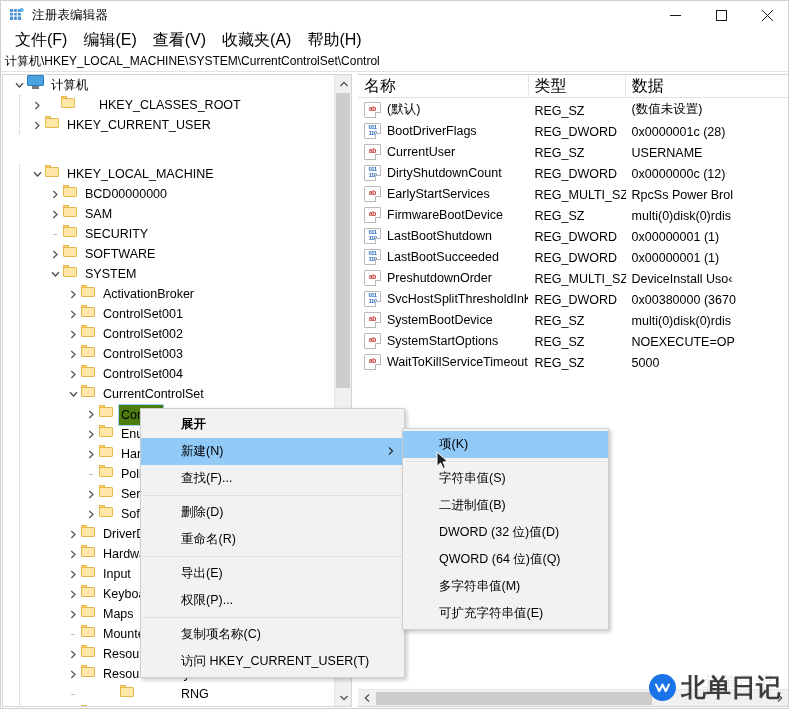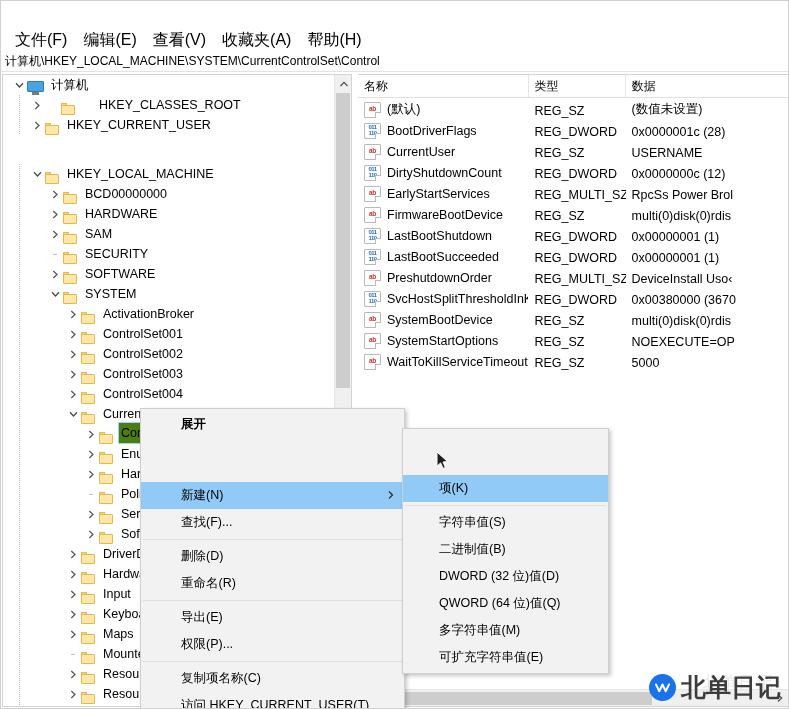--- a/index.html
+++ b/index.html
@@ -26,37 +26,37 @@
   .addrbar{position:absolute;left:0;top:51px;width:789px;height:20px;background:#fff;border-bottom:1px solid #e3e3e3;box-sizing:border-box;display:flex;align-items:center;}
   .addrtext{font-size:12px;padding-left:4px;color:#000;white-space:nowrap;}
 
   
   .pane-left{position:absolute;left:1px;top:73px;width:350px;height:633px;background:#fff;border:1px solid #d4d4d4;box-sizing:border-box;overflow:hidden;}
   .splitter{position:absolute;left:352px;top:73px;width:5px;height:633px;background:#fff;}
   .pane-right{position:absolute;left:357px;top:73px;width:431px;height:633px;background:#fff;border:1px solid #d4d4d4;border-left:none;box-sizing:border-box;overflow:hidden;}
 
   
   .tree{position:absolute;left:0;top:0;width:331px;height:631px;overflow:hidden;}
-  .trow{position:relative;height:20px;display:flex;align-items:flex-end;white-space:nowrap;cursor:default;}
+  .trow{position:relative;height:20px;display:flex;align-items:flex-start;white-space:nowrap;cursor:default;}
   .trow .lbl{font-size:12.5px;color:#000;padding:0 3px;line-height:20px;}
   .trow.sel .lbl{background:#4d7c0f;border:1px solid #99d1ff;padding:0 2px;border-radius:1px;}
   .chev{width:16px;height:20px;flex:none;display:flex;align-items:center;justify-content:center;color:#646464;font-size:9px;}
   .chev.none{color:transparent;}
   .chev svg{display:block;}
   .folder{width:15px;height:13px;flex:none;margin-right:4px;position:relative;}
   .folder:before{content:"";position:absolute;left:0;top:1px;width:6px;height:3px;background:#fbd46d;border:1px solid #e8b951;border-bottom:none;border-radius:1px 1px 0 0;box-sizing:border-box;}
   .folder:after{content:"";position:absolute;left:0;top:3px;width:14px;height:10px;background:#ffe7a8;border:1px solid #e3b94f;box-sizing:border-box;border-radius:0 1px 1px 1px;}
   .monitor{width:17px;height:14px;flex:none;margin-right:4px;position:relative;}
   .monitor:before{content:"";position:absolute;left:0;top:0;width:17px;height:11px;background:#4aa3df;border:1px solid #2a7fbf;box-sizing:border-box;border-radius:1px;}
   .monitor:after{content:"";position:absolute;left:5px;top:11px;width:7px;height:3px;background:#7a7a7a;}
   .dots{position:absolute;top:0;width:1px;height:20px;background:repeating-linear-gradient(to bottom,#c0c0c0 0,#c0c0c0 1px,transparent 1px,transparent 2px);}
 
   
   .lv-header{position:absolute;left:0;top:0;height:22px;width:100%;background:#fff;border-bottom:1px solid #e1e1e1;display:flex;}
-  .lv-col{height:22px;line-height:22px;font-size:12px;color:#000;padding-left:6px;box-sizing:border-box;border-right:1px solid #e5e5e5;cursor:default;white-space:nowrap;}
+  .lv-col{height:22px;line-height:22px;font-size:16px;color:#000;padding-left:6px;box-sizing:border-box;border-right:1px solid #e5e5e5;cursor:default;white-space:nowrap;}
   .lv-col.c1{width:210px;}
   .lv-col.c2{width:119px;}
   .lv-col.c3{width:200px;border-right:none;}
   .lv-body{position:absolute;left:0;top:22px;width:100%;height:586px;overflow:hidden;}
   .lvrow{height:21px;display:flex;align-items:flex-end;white-space:nowrap;cursor:default;}
   .cell{font-size:12.5px;color:#000;box-sizing:border-box;overflow:hidden;white-space:nowrap;}
   .cell.name{width:210px;display:flex;align-items:center;padding-left:6px;}
   .cell.type{width:119px;padding-left:6px;}
   .cell.data{width:200px;padding-left:6px;}
   .vicon{width:15px;height:14px;flex:none;margin-right:6px;position:relative;background:#fff;border:1px solid #b9b9b9;border-radius:1px;font-size:6.5px;font-weight:bold;line-height:12px;text-align:center;letter-spacing:-0.3px;}
@@ -70,36 +70,63 @@
   .vthumb{position:absolute;left:1px;width:14px;background:#cdcdcd;cursor:default;}
   .vtrack{position:absolute;left:0;right:0;background:#f0f0f0;}
   .hscroll{position:absolute;left:0;bottom:0;height:17px;background:#f0f0f0;border-top:1px solid #e6e6e6;box-sizing:border-box;}
   .hscroll .arr{position:absolute;top:0;width:17px;height:16px;display:flex;align-items:center;justify-content:center;color:#606060;font-size:8px;cursor:default;}
   .hthumb{position:absolute;top:2px;height:13px;background:#cdcdcd;}
 
   
   .ctxmenu{position:absolute;background:#f2f2f2;border:1px solid #cfcfcf;box-shadow:2px 2px 4px rgba(0,0,0,.22);box-sizing:border-box;padding:2px 0;z-index:40;}
   .ctxitem{height:27px;display:flex;align-items:center;padding-left:40px;padding-right:22px;font-size:12.5px;color:#000;white-space:nowrap;position:relative;cursor:default;}
   .ctxitem.bold{font-weight:bold;}
-  .ctxitem.hl{background:#91c9f7;margin-top:44px;}
+  .ctxitem.hl{background:#91c9f7;}
   .ctxsep{height:1px;background:#e0e0e0;margin:3px 2px 3px 2px;}
   .subarrow{position:absolute;right:10px;top:50%;transform:translateY(-50%);font-size:9px;color:#333;}
   .cursor{position:absolute;width:13px;height:19px;z-index:60;pointer-events:none;}
 
   
   .watermark{position:absolute;right:7px;bottom:4px;display:flex;align-items:center;z-index:70;}
   .wm-logo{width:27px;height:27px;border-radius:50%;background:#1a73e8;display:flex;align-items:center;justify-content:center;margin-right:5px;}
   .wm-text{font-size:25px;color:#3c3c3c;font-weight:600;letter-spacing:0px;}
   .wm-ghost{position:absolute;right:14px;bottom:14px;font-size:17px;color:#e8e8e8;letter-spacing:1px;z-index:69;}
 </style>
 </head>
 <body>
 
 <div class="window">
 
+  <div class="titlebar">
+    <div class="title-icon">
+      <svg width="16" height="16" viewBox="0 0 16 16">
+        <rect x="1" y="2" width="11" height="11" fill="#4a90d9"></rect>
+        <path d="M1 5.5H12 M1 9H12 M4.6 2V13 M8.3 2V13" stroke="#ffffff" stroke-width="1"></path>
+        <circle cx="12.6" cy="3" r="2.1" fill="#5bb5e8"></circle>
+      </svg>
+    </div>
+    <div class="title-text">注册表编辑器</div>
+    <div class="winbtns">
+      <div class="winbtn">
+        <svg width="11" height="11" viewBox="0 0 11 11">
+            <path d="M0 5.5H11" stroke="#1a1a1a" stroke-width="1"></path>
+          </svg>
+      </div>
+      <div class="winbtn">
+        <svg width="11" height="11" viewBox="0 0 11 11">
+            <rect x="0.5" y="0.5" width="10" height="10" fill="none" stroke="#1a1a1a" stroke-width="1"></rect>
+          </svg>
+      </div>
+      <div class="winbtn close">
+        <svg width="11" height="11" viewBox="0 0 11 11">
+            <path d="M0 0L11 11 M11 0L0 11" stroke="currentColor" stroke-width="1"></path>
+          </svg>
+      </div>
+    </div>
+  </div>
 
   <div class="menubar">
     <div class="menuitem">文件(F)</div>
     <div class="menuitem">编辑(E)</div>
     <div class="menuitem">查看(V)</div>
     <div class="menuitem">收藏夹(A)</div>
     <div class="menuitem">帮助(H)</div>
   </div>
 
   <div class="addrbar">
@@ -158,30 +185,20 @@
           <span class="lbl">BCD00000000</span>
         </div>
         <div class="trow" style="padding-left: 44px;">
           <div class="dots" style="left: 16px;"></div>
           <span class="chev">
             <svg width="7" height="9" viewBox="0 0 7 9">
               <path d="M1.3 1L5 4.5L1.3 8" fill="none" stroke="#5a5a5a" stroke-width="1.3"></path>
             </svg>
           </span>
           <span class="folder"></span>
-          <span class="lbl">HARDWARE</span>
-        </div>
-        <div class="trow" style="padding-left: 44px;">
-          <div class="dots" style="left: 16px;"></div>
-          <span class="chev">
-            <svg width="7" height="9" viewBox="0 0 7 9">
-              <path d="M1.3 1L5 4.5L1.3 8" fill="none" stroke="#5a5a5a" stroke-width="1.3"></path>
-            </svg>
-          </span>
-          <span class="folder"></span>
           <span class="lbl">SAM</span>
         </div>
         <div class="trow" style="padding-left: 44px;">
           <div class="dots" style="left: 16px;"></div>
           <span class="chev none">
             <span style="display:inline-block;width:4px;height:1px;background:#c0c0c0;"></span>
           </span>
           <span class="folder"></span>
           <span class="lbl">SECURITY</span>
         </div>

